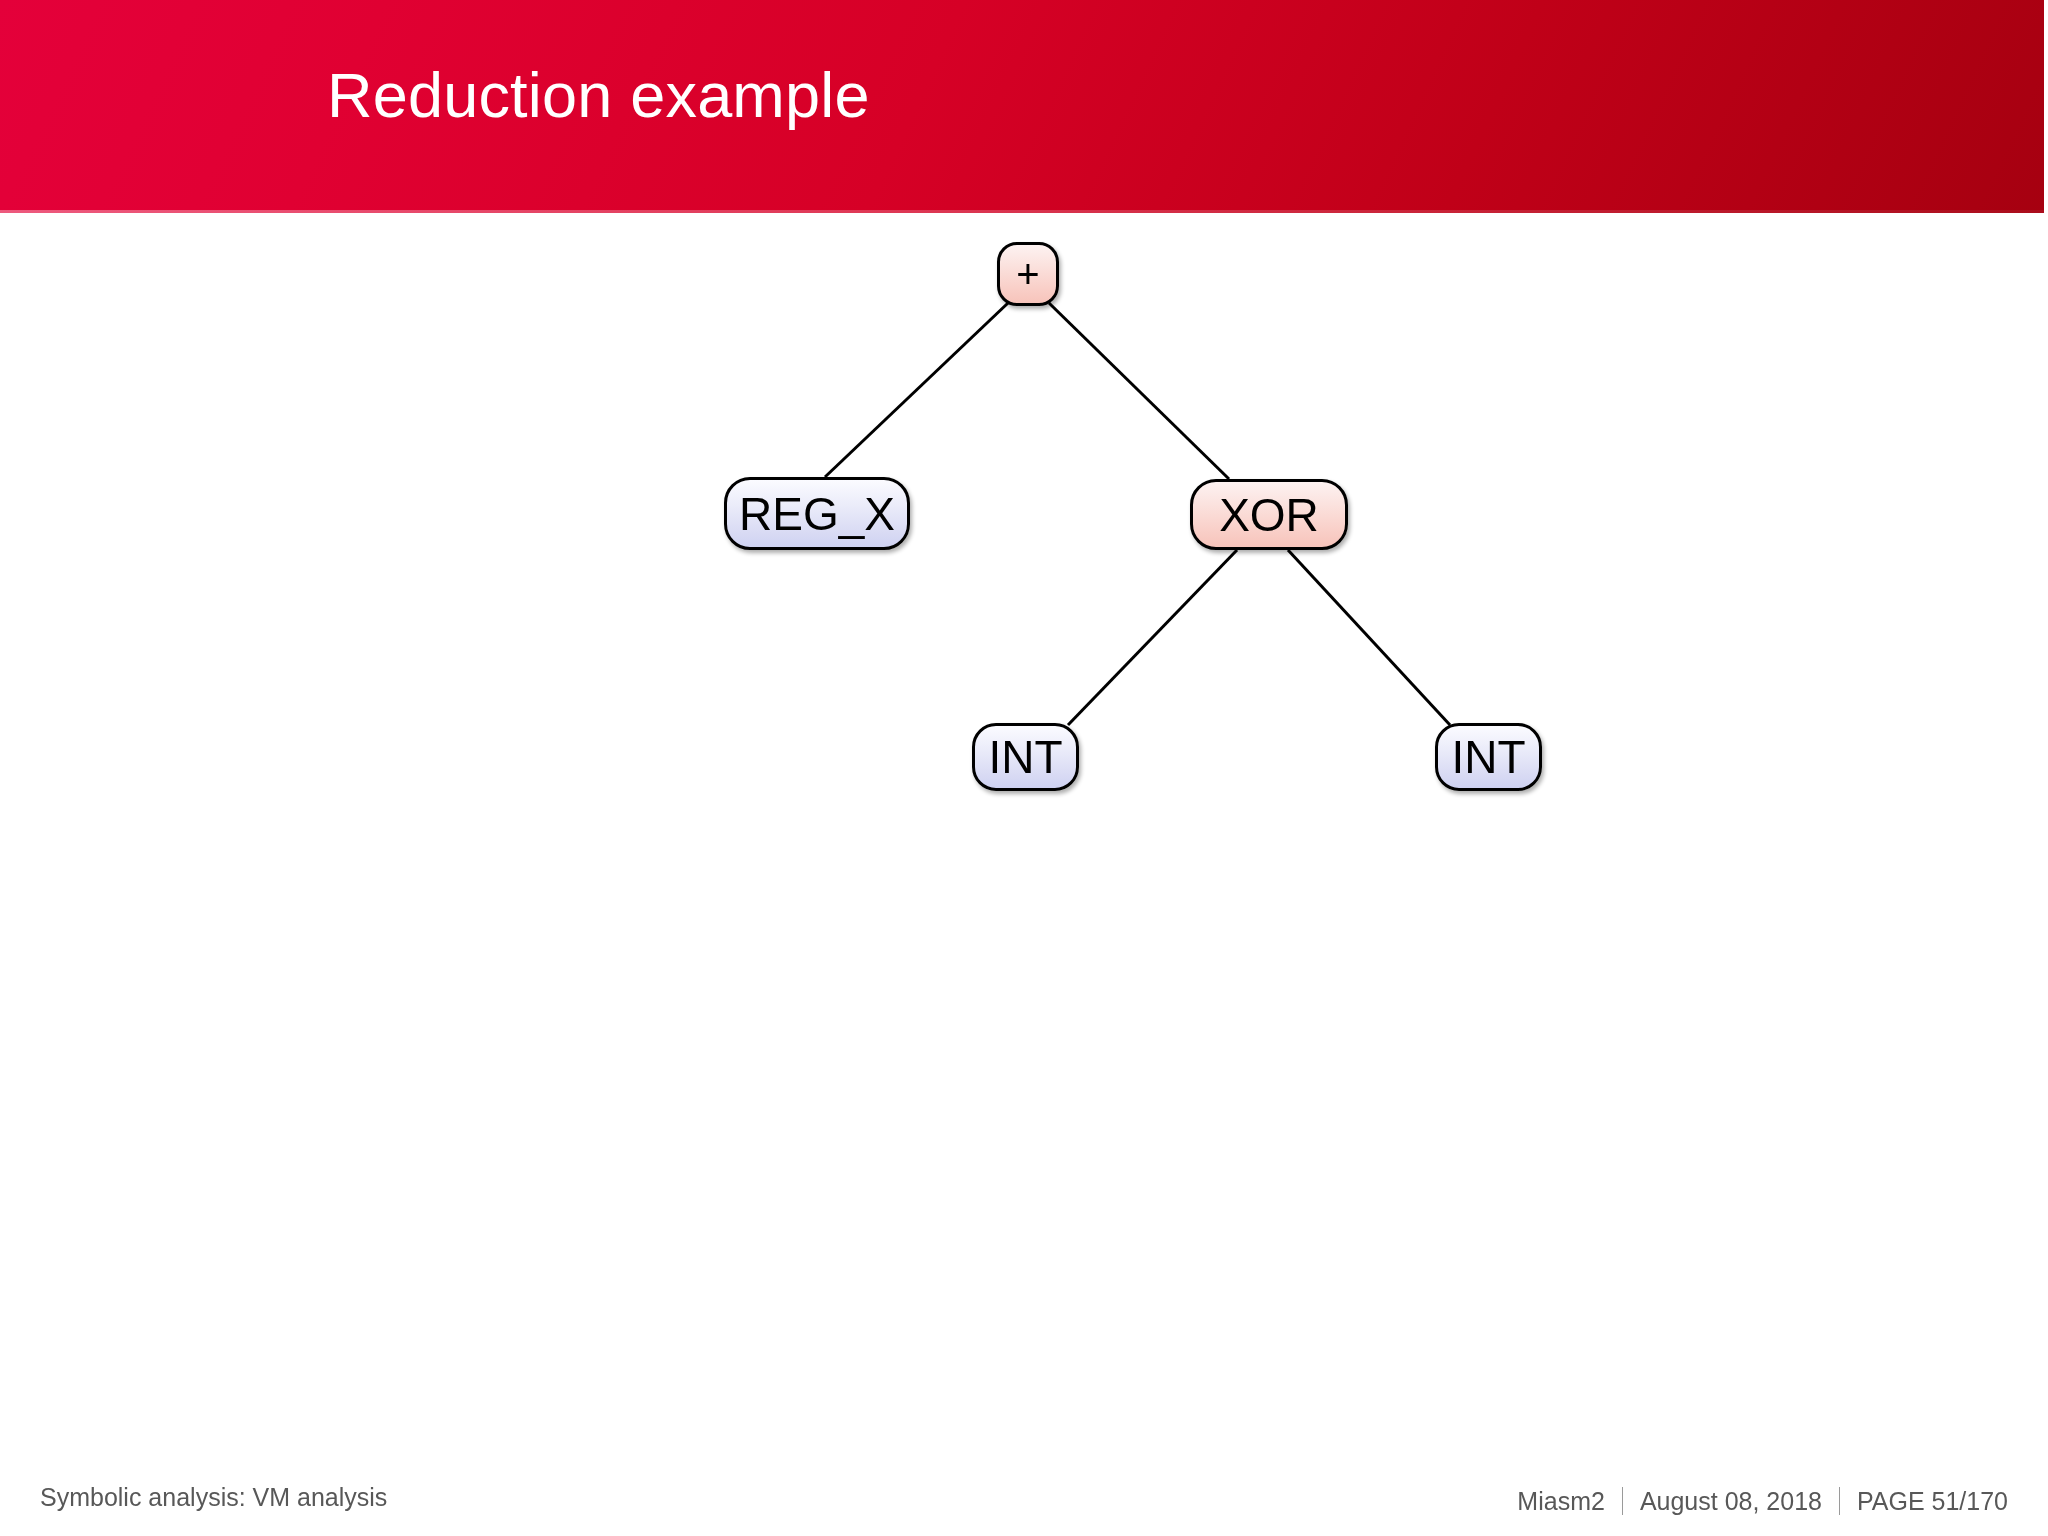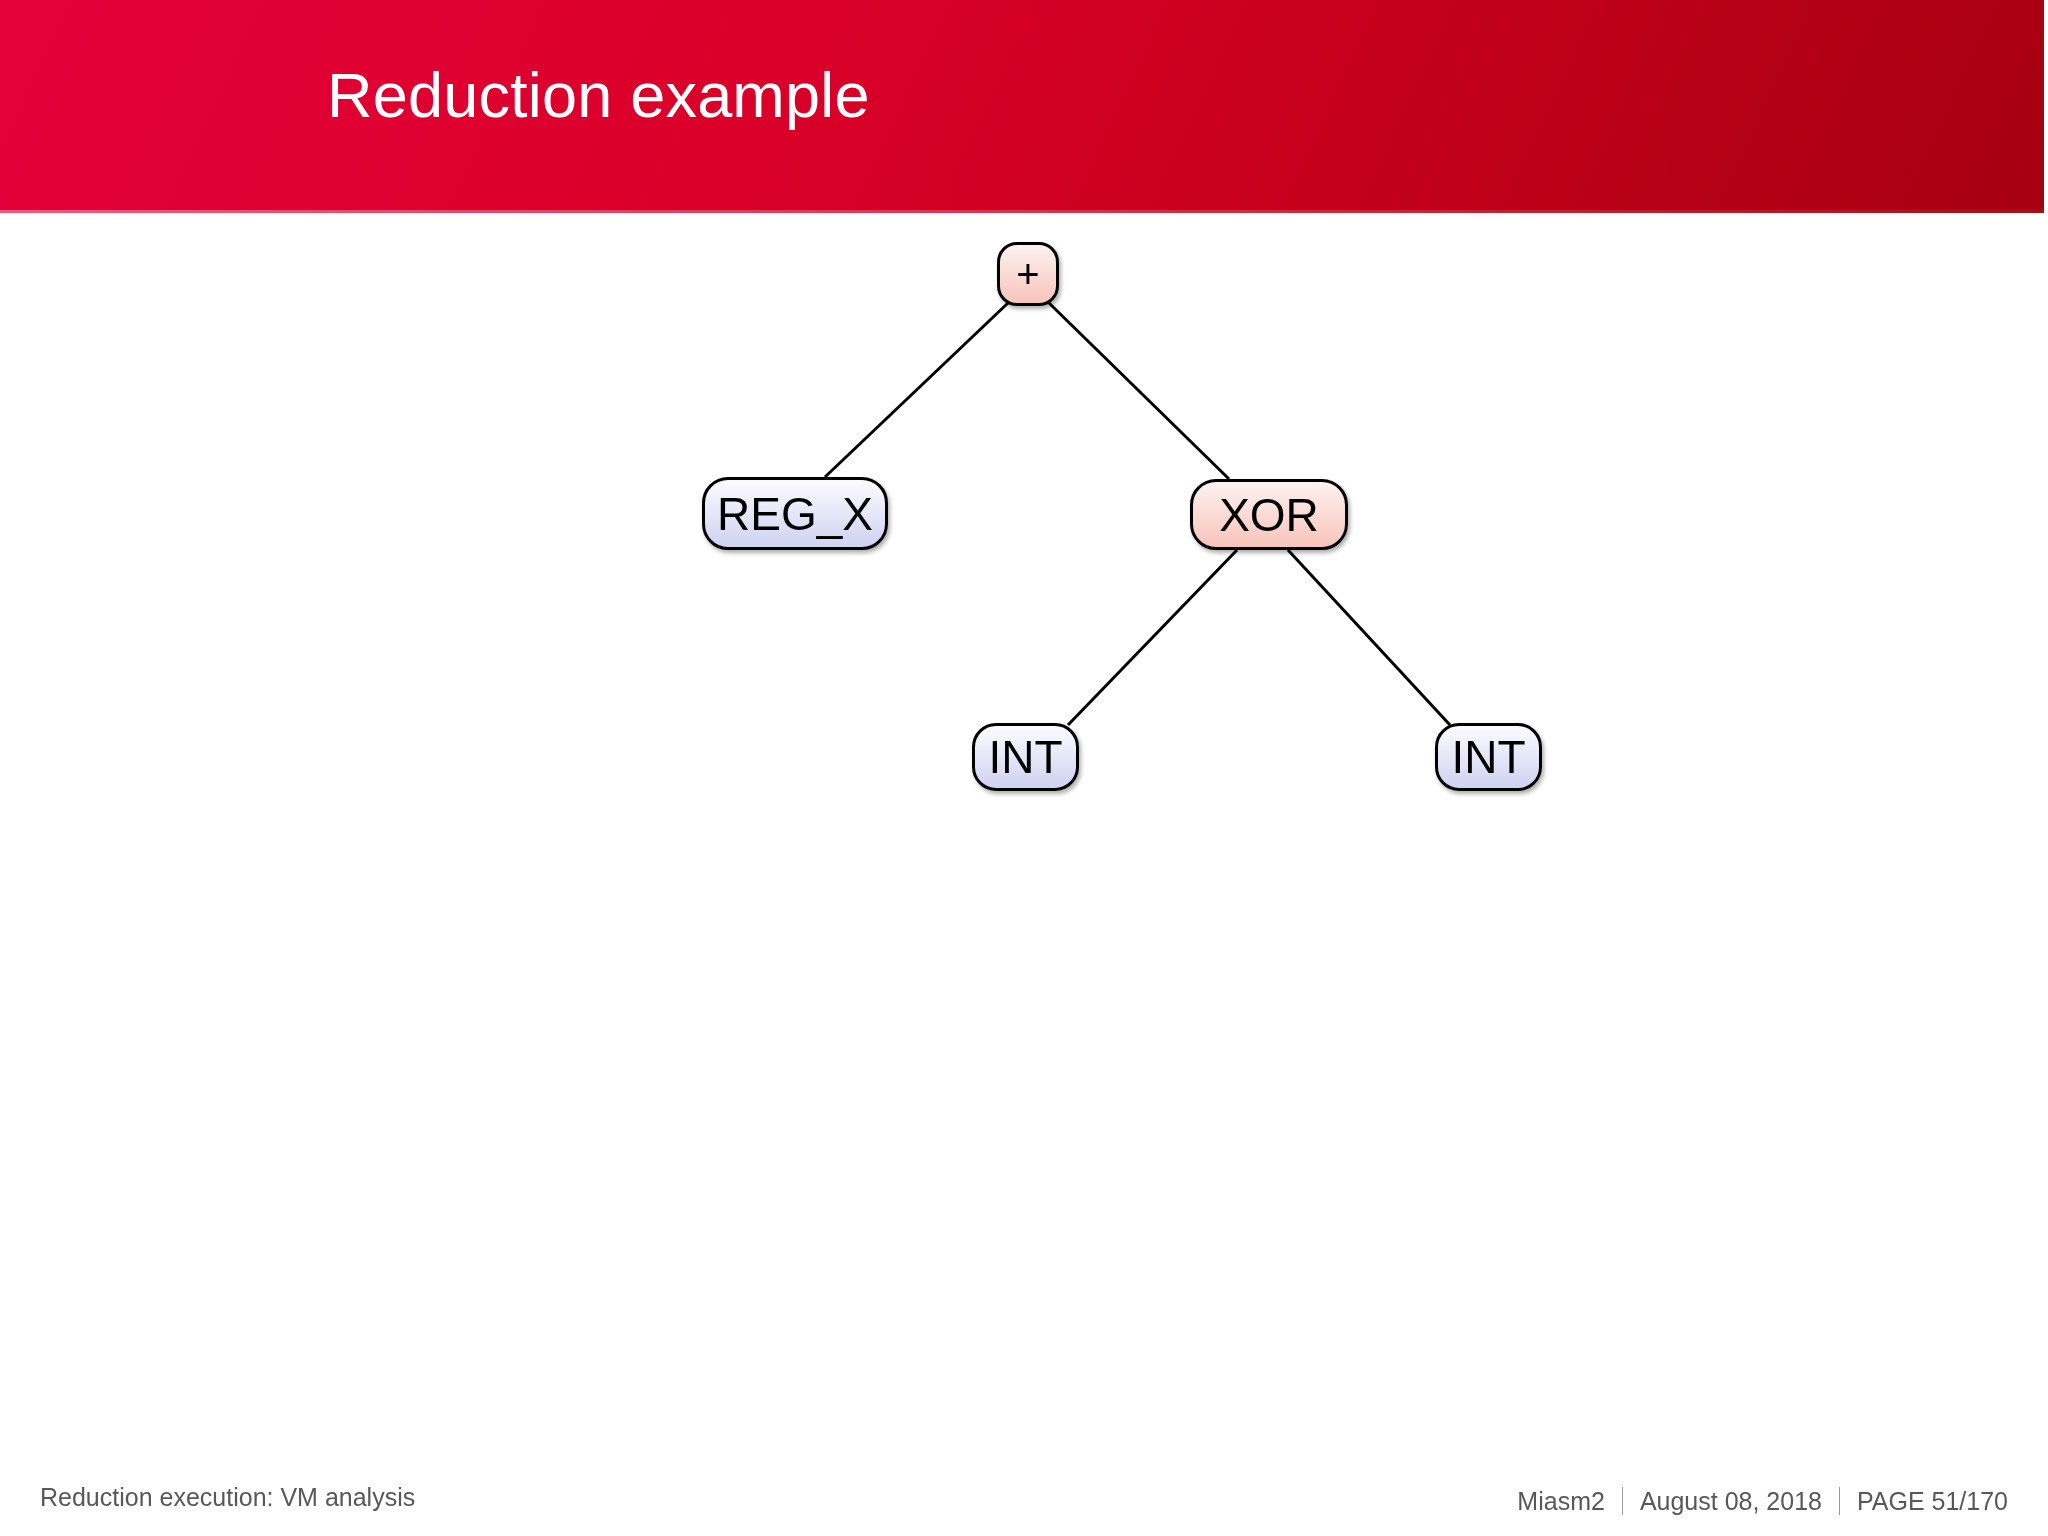--- a/index.html
+++ b/index.html
@@ -88,21 +88,21 @@
   }
 
   
   #node-plus {
     left: 997px; top: 29px;
     width: 62px; height: 64px;
     border-radius: 20px;
     font-size: 40px;
   }
   #node-regx {
-    left: 702px; top: 264px;
+    left: 724px; top: 264px;
     width: 186px; height: 73px;
     border-radius: 26px;
   }
   #node-xor {
     left: 1190px; top: 266px;
     width: 158px; height: 71px;
     border-radius: 26px;
   }
   #node-int-left {
     left: 972px; top: 510px;
@@ -183,21 +183,21 @@
     <span>INT</span>
   </div>
 
   <div id="node-int-right" class="tree-node node-leaf">
     <span>INT</span>
   </div>
 
 </div>
 
 <div id="slide-footer">
-  <div id="footer-left">Reduction execution: VM analysis</div>
+  <div id="footer-left">Symbolic analysis: VM analysis</div>
 
   <div id="footer-right">
     <span>Miasm2</span>
     <span class="sep"></span>
     <span>August 08, 2018</span>
     <span class="sep"></span>
     <span>PAGE 51/170</span>
   </div>
 </div>
 

